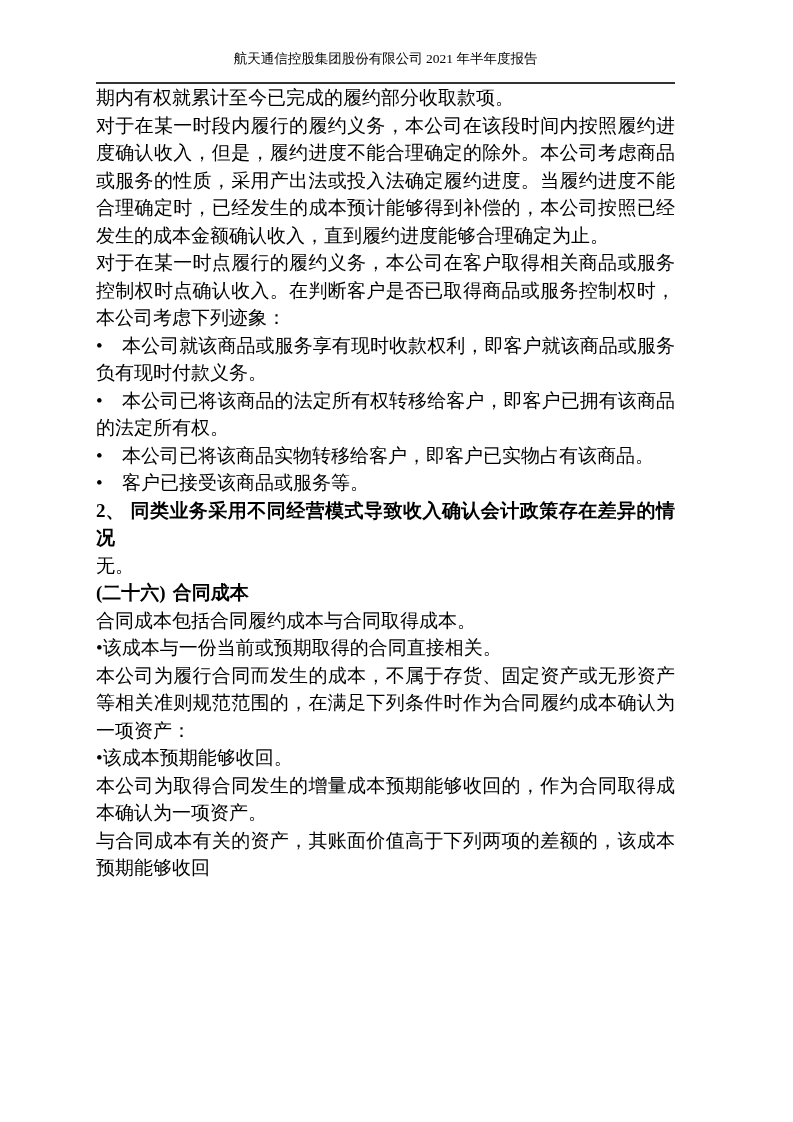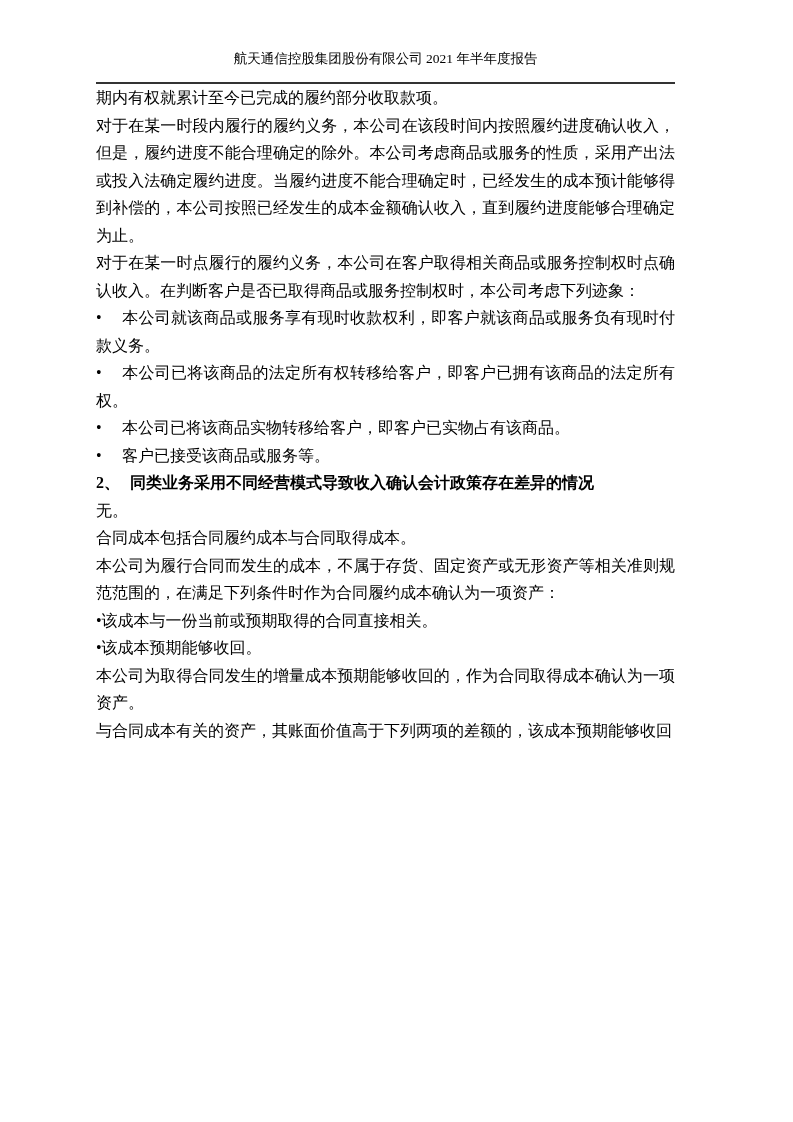--- a/index.html
+++ b/index.html
@@ -22,21 +22,21 @@
     padding-top: 51px;
     padding-bottom: 15px;
     border-bottom: 2px solid #333333;
     text-align: center;
     font-size: 13.5px;
     line-height: 16px;
   }
   
   .content {
     margin: 0 118px 0 96px;
-    font-size: 16px;
+    font-size: 19px;
     line-height: 27.5px;
   }
   .content p { margin: 0; }
   .body   { text-align: justify; }
   .ind2   { margin-left: 109px; }   
   .ind1   { margin-left: 67px;  }   
   .first  { margin-top: 23px; }
   .blt {
     display: inline-block;
     width: 26px;
@@ -89,25 +89,26 @@
       <p class="body ind2"><span class="blt">•</span><span>本公司就该商品或服务享有现时收款权利，即客户就该商品或服务负有现时付款义务。</span></p>
       <p class="body ind2"><span class="blt">•</span><span>本公司已将该商品的法定所有权转移给客户，即客户已拥有该商品的法定所有权。</span></p>
       <p class="body ind2"><span class="blt">•</span><span>本公司已将该商品实物转移给客户，即客户已实物占有该商品。</span></p>
       <p class="body ind2"><span class="blt">•</span><span>客户已接受该商品或服务等。</span></p>
     </div>
 
     <p class="h-num"><span class="num2">2、</span><span>同类业务采用不同经营模式导致收入确认会计政策存在差异的情况</span></p>
 
     <p class="body ind2">无。</p>
 
+    <p class="h26"><span class="num26">(二十六)</span><span>合同成本</span></p>
 
     <div>
       <p class="body ind1">合同成本包括合同履约成本与合同取得成本。</p>
+      <p class="body ind1">•该成本与一份当前或预期取得的合同直接相关。</p>
       <p class="body ind1">本公司为履行合同而发生的成本，不属于存货、固定资产或无形资产等相关准则规范范围的，在满足下列条件时作为合同履约成本确认为一项资产：</p>
-      <p class="body ind1">•该成本与一份当前或预期取得的合同直接相关。</p>
       <p class="body ind1">•该成本预期能够收回。</p>
       <p class="body ind1">本公司为取得合同发生的增量成本预期能够收回的，作为合同取得成本确认为一项资产。</p>
       <p class="body ind1">与合同成本有关的资产，其账面价值高于下列两项的差额的，该成本预期能够收回</p>
     </div>
 
   </main>
 
 
 </div>
 

